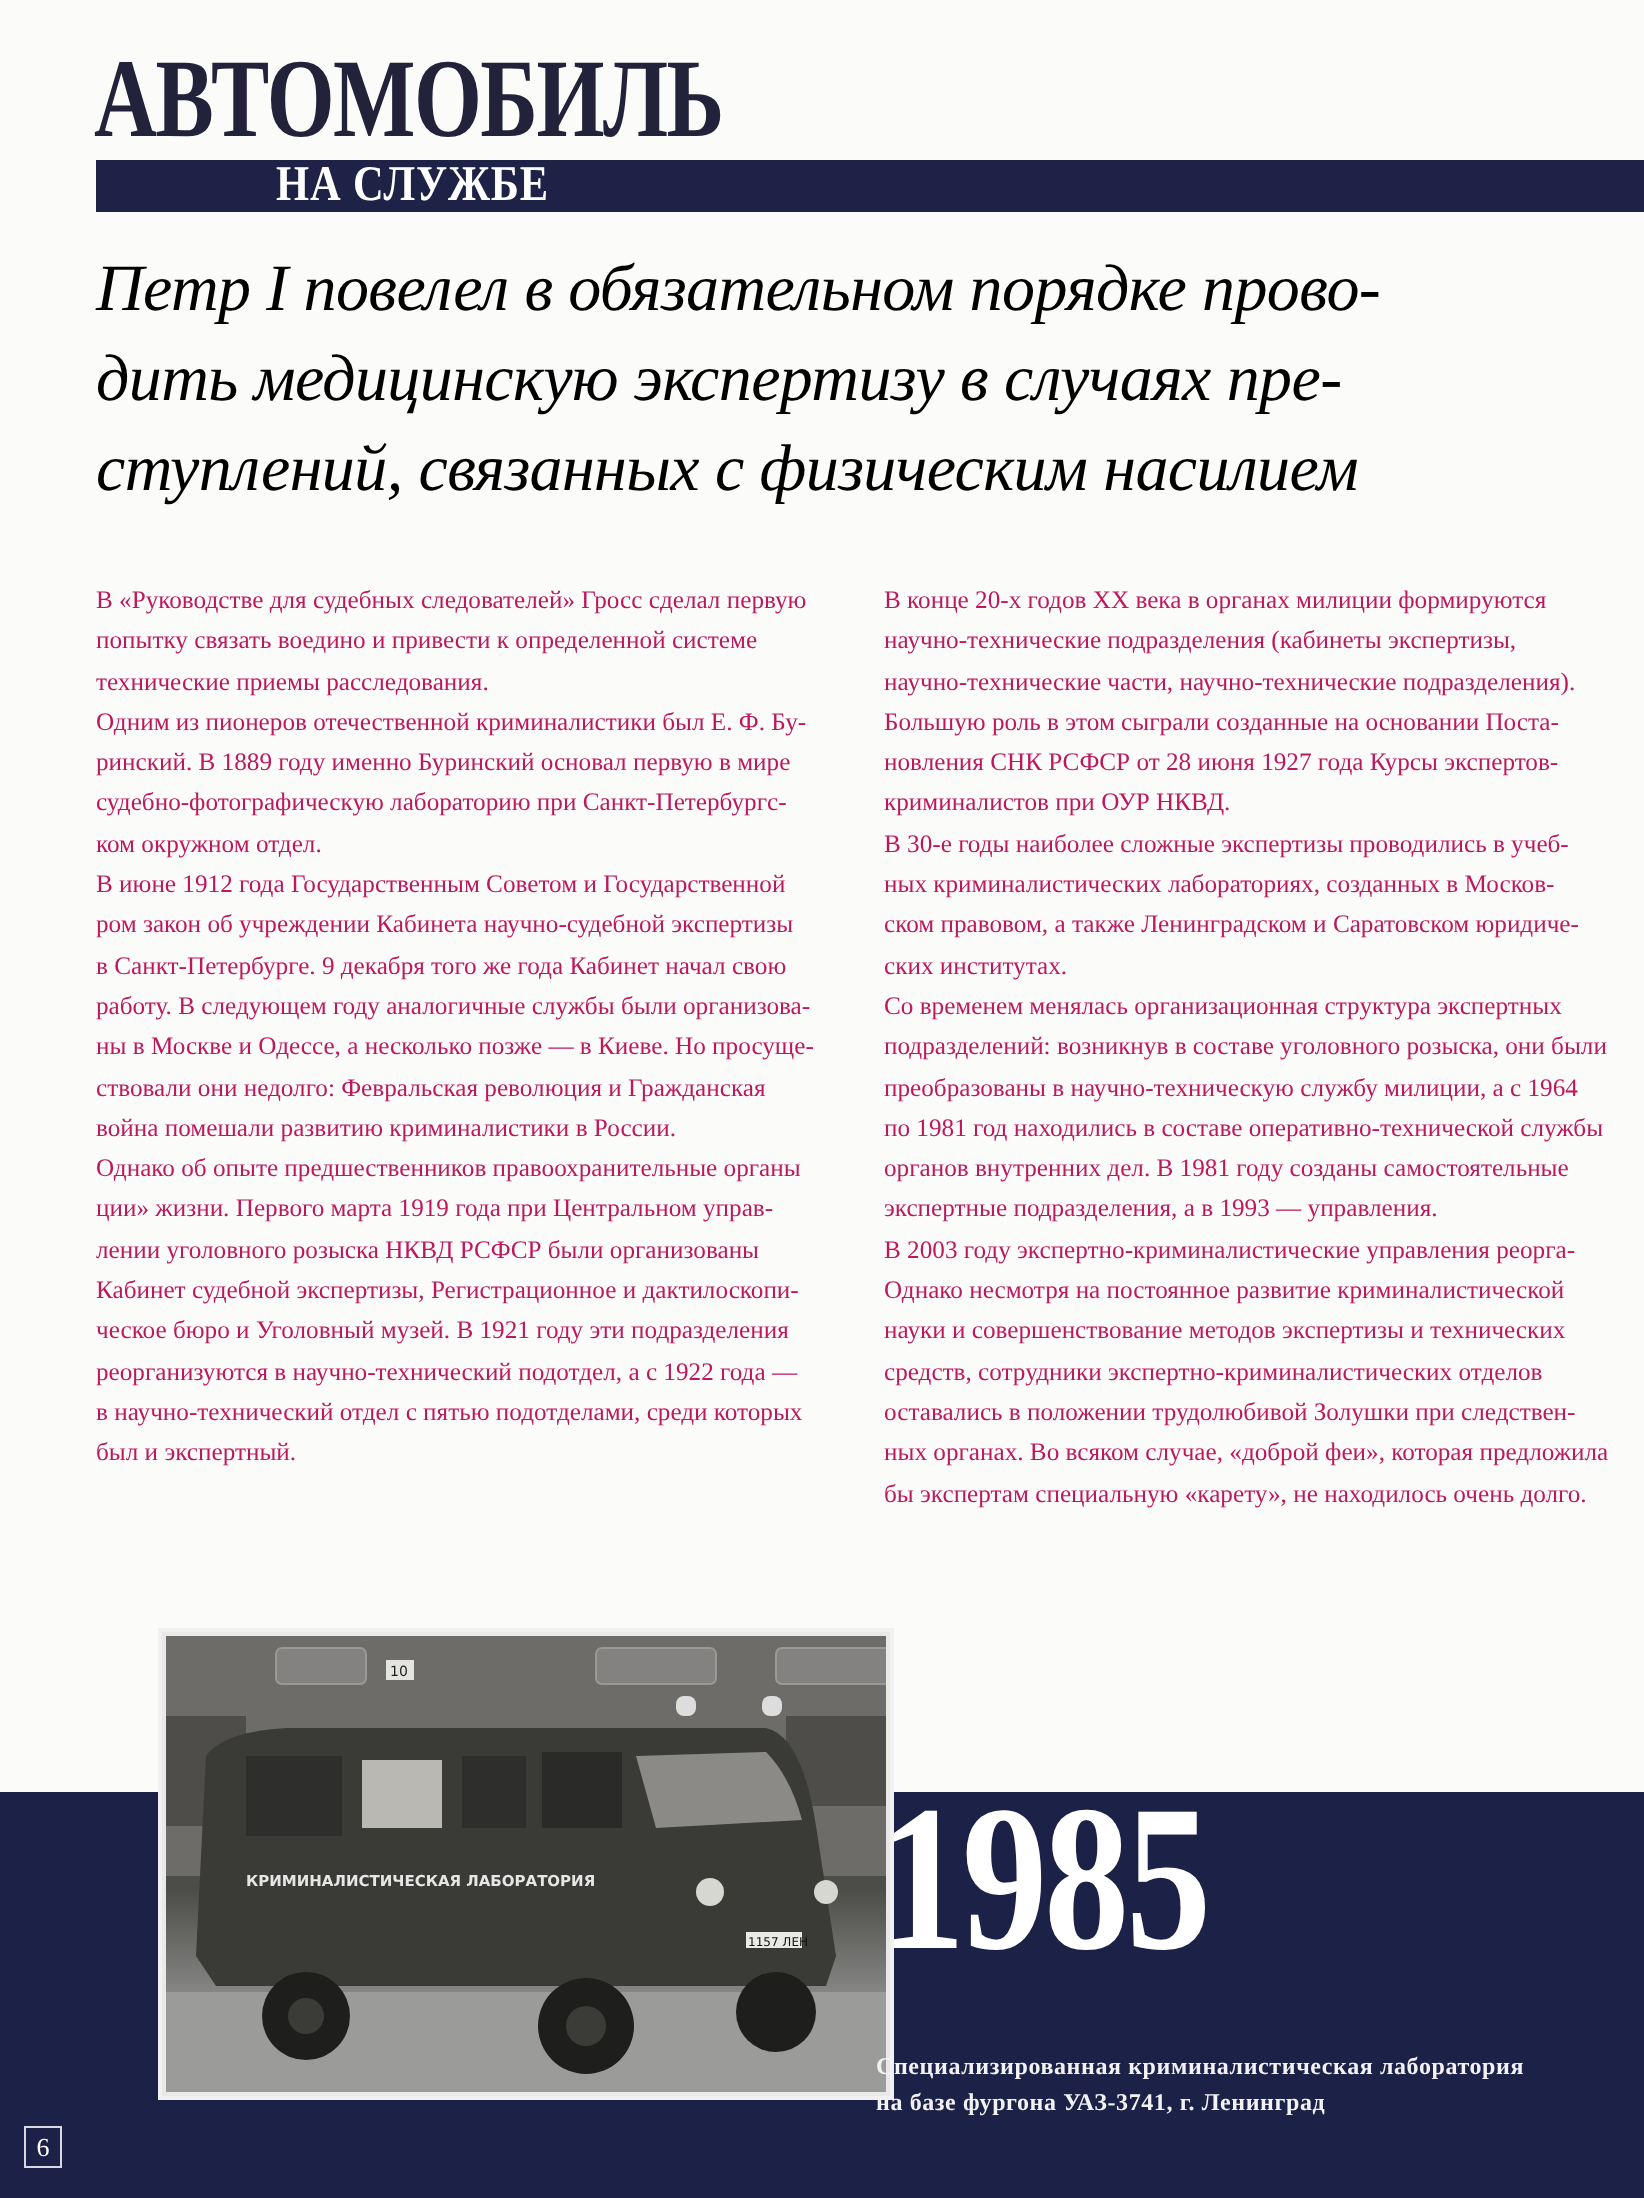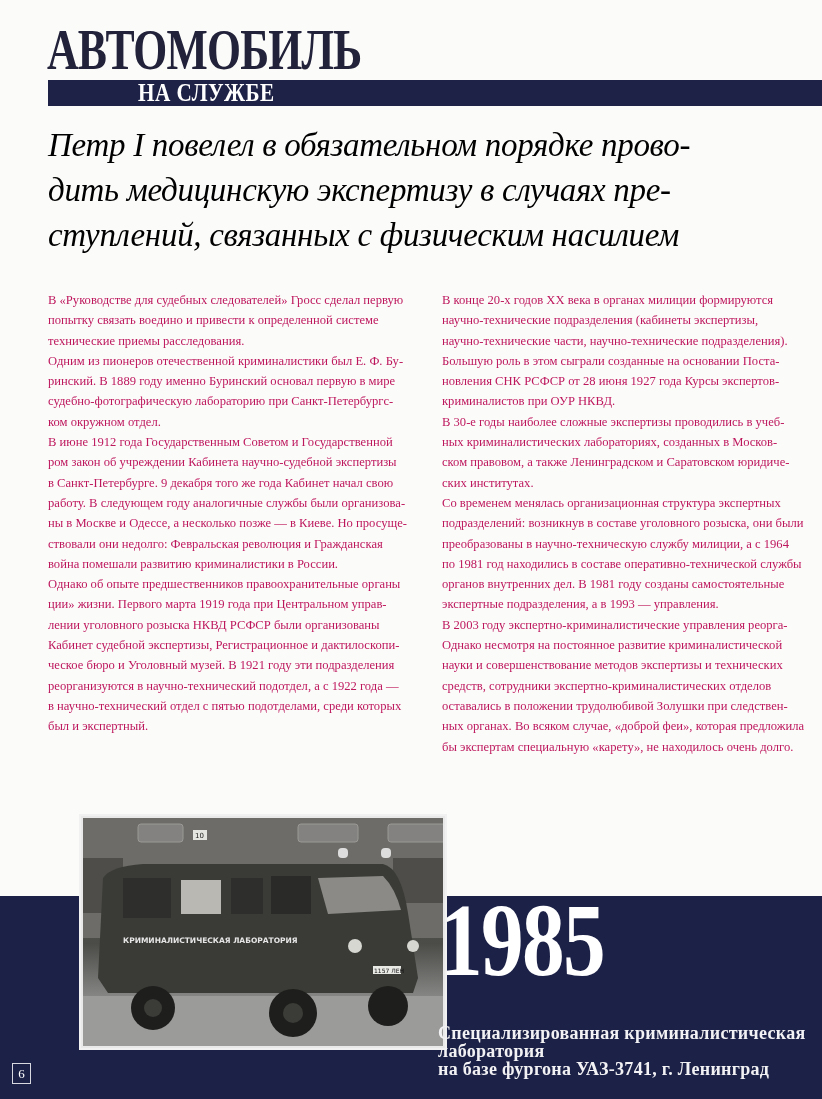--- a/index.html
+++ b/index.html
@@ -57,21 +57,21 @@
   }
   .year {
     position: absolute; left: 440px; top: 890px;
     font-family: "Liberation Serif", serif; font-weight: bold;
     font-size: 104px; line-height: 100px; color: #ffffff;
     transform: scaleX(0.82); transform-origin: left top; letter-spacing: -2px;
   }
   .caption {
     position: absolute; left: 438px; top: 1024px;
     font-family: "Liberation Serif", serif; font-weight: bold;
-    font-size: 18px; line-height: 18px; color: #f2f2f4;
+    font-size: 12px; line-height: 18px; color: #f2f2f4;
     letter-spacing: 0.3px;
   }
   .page-num {
     position: absolute; left: 12px; top: 1063px; width: 17px; height: 19px;
     border: 1px solid #d8d8e0; color: #ffffff;
     font-family: "Liberation Serif", serif; font-size: 13px; line-height: 19px;
     text-align: center;
   }
 </style>
 </head>

